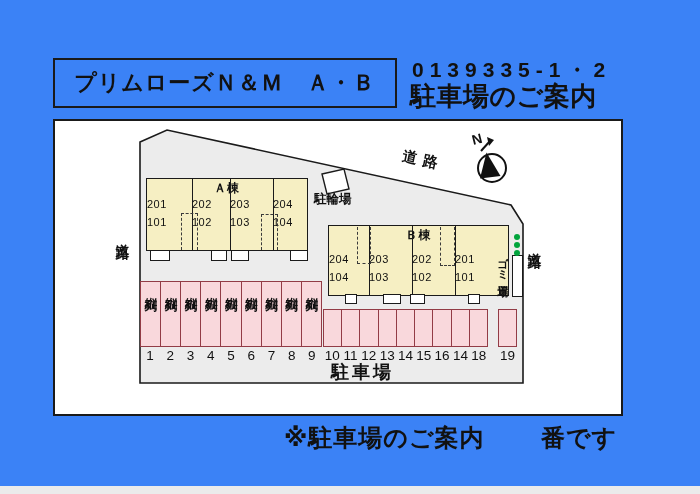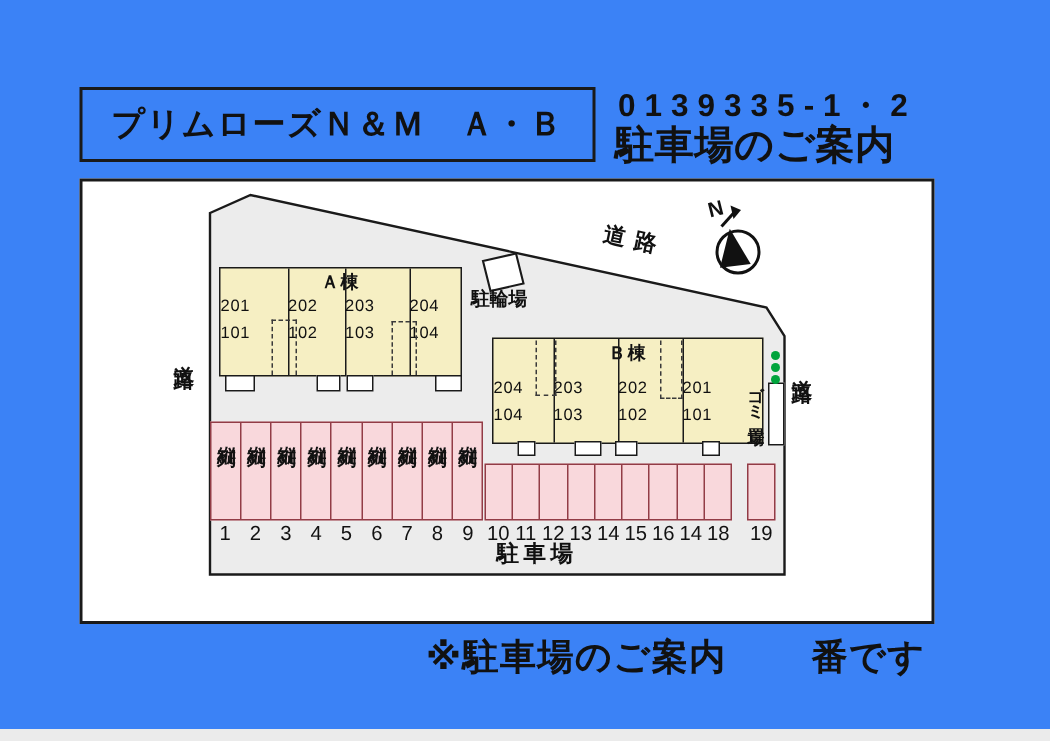--- a/index.html
+++ b/index.html
@@ -66,21 +66,21 @@
   #road-top   { left:402px; top:151px; font-size:15px; letter-spacing:6px; transform:rotate(12deg); }
   #road-right { left:526px; top:242px; font-size:14px; letter-spacing:2px; }
   #bicycle-label { left:314px; top:191px; font-size:12.5px; }
   #garbage-label { left:495px; top:249px; font-size:11px; letter-spacing:1px; }
   #garbage-box {
     left:512px; top:255px; width:11px; height:42px;
     background:#fff; border:1.2px solid #1a1a1a; box-sizing:border-box; z-index:2;
   }
   .dot { position:absolute; width:6px; height:6px; border-radius:50%; background:#00a43c; z-index:4; }
   #north-label { left:472px; top:131px; font-size:14px; font-weight:bold; transform:rotate(-14deg); z-index:4; }
-  #parking-area-label { left:331px; top:360px; font-size:15px; letter-spacing:3px; }
+  #parking-area-label { left:331px; top:360px; font-size:18px; letter-spacing:3px; }
 
   
   #footer-prefix { left:284px; top:422px; font-size:24px; font-weight:bold; letter-spacing:1px; }
   #footer-suffix { left:541px; top:422px; font-size:24px; font-weight:bold; letter-spacing:1px; }
   #scan-band { left:0; top:486px; width:700px; height:8px; background:#ebebeb; }
 </style>
 </head>
 <body>
 
 <div id="screen">

